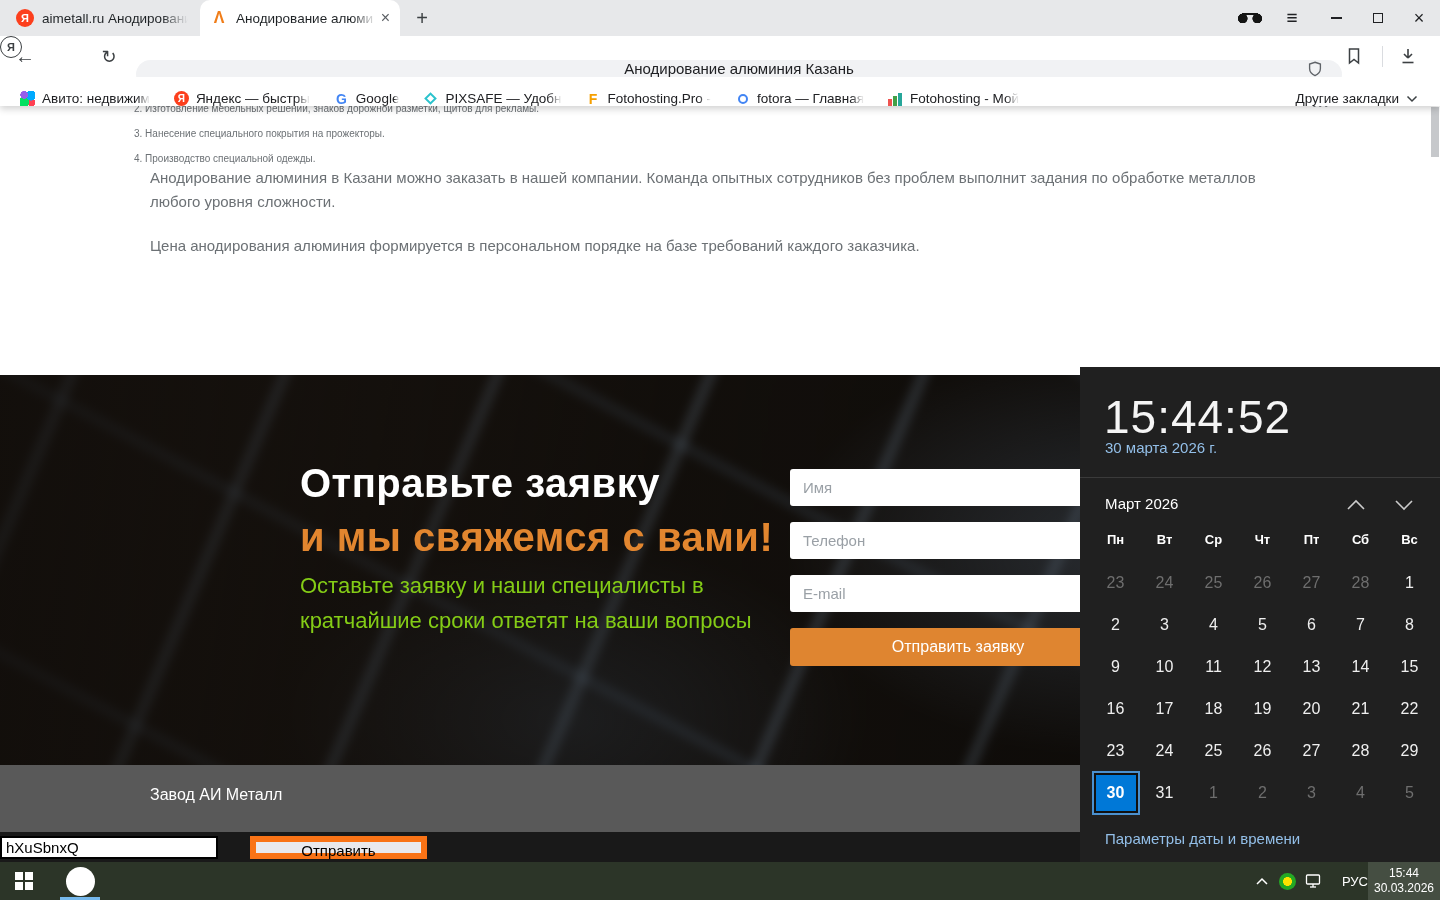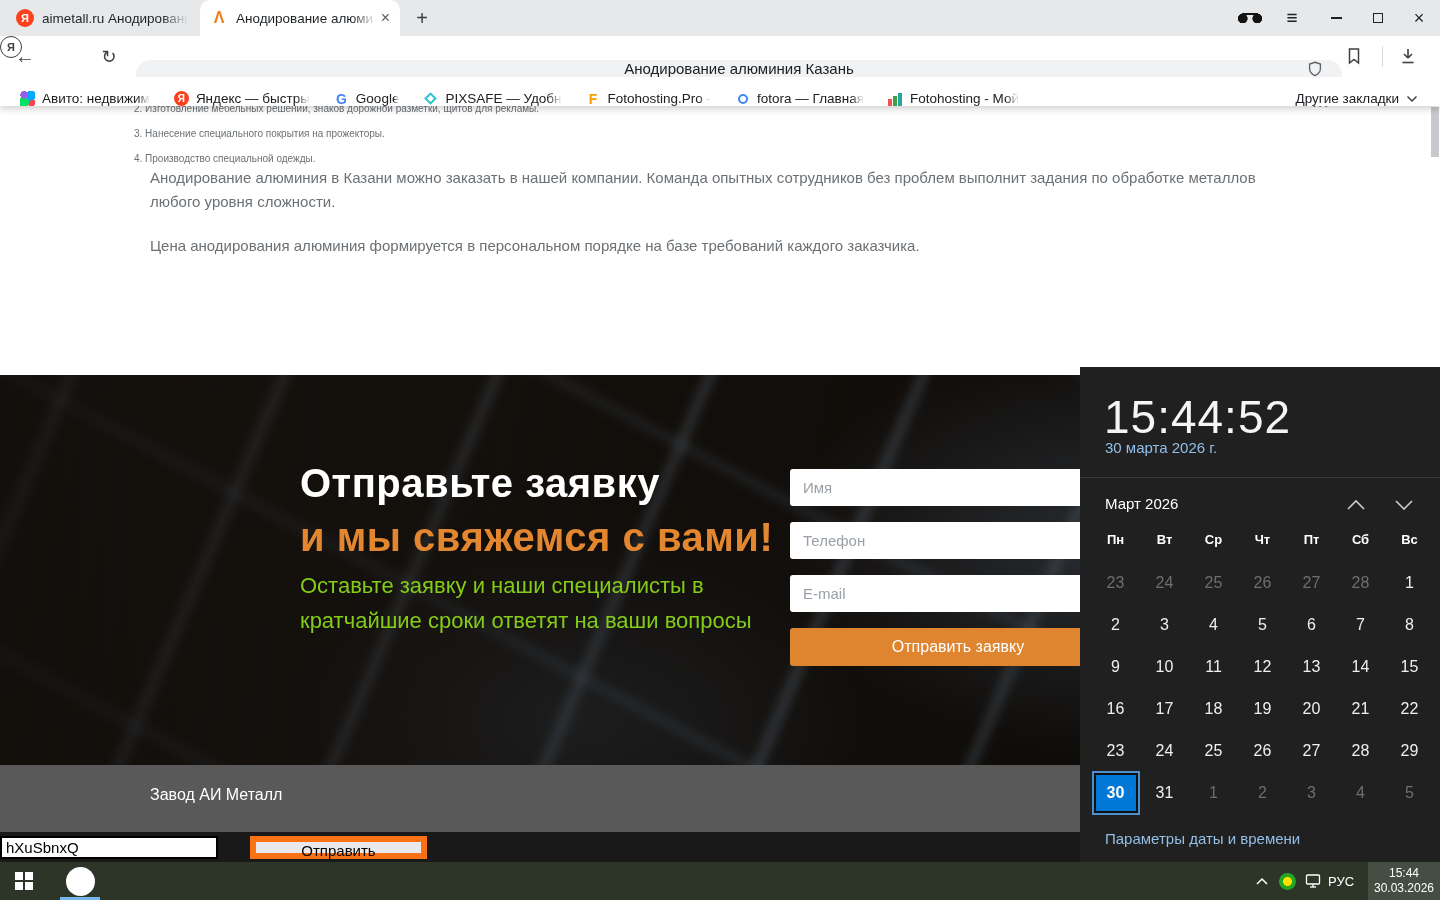--- a/index.html
+++ b/index.html
@@ -137,21 +137,21 @@
               font-weight:bold; font-size:16px; }
   .ybrowser span { background:linear-gradient(135deg,#ff2216,#f61d5a 55%,#c923dd8); -webkit-background-clip:text;
                    background-clip:text; color:transparent; }
   .app-underline { position:absolute; left:4px; bottom:0; width:40px; height:3px; background:#76b9ed; }
   .tray { position:absolute; right:0; top:0; height:38px; display:flex; align-items:center; }
   .tray-chev { width:24px; display:flex; justify-content:center; }
   .tray-green { width:26px; display:flex; justify-content:center; }
   .tray-green i { width:17px; height:17px; border-radius:50%;
                   background:radial-gradient(circle at 50% 50%, #ffe200 0 36%, #24a824 38% 100%); }
   .tray-net { width:28px; display:flex; justify-content:center; }
-  .tray-lang { width:40px; text-align:left; font-size:13px; color:#fff; }
+  .tray-lang { width:40px; text-align:right; font-size:13px; color:#fff; }
   .tray-clock { width:72px; height:38px; background:#454e42; display:flex; flex-direction:column; align-items:center;
                 justify-content:center; color:#fff; font-size:12px; line-height:15px; }
 </style>
 </head>
 <body>
 
 <div class="stage">
 
   <div class="page-list">
       <div class="li-line">2. Изготовление мебельных решений, знаков дорожной разметки, щитов для рекламы.</div>

